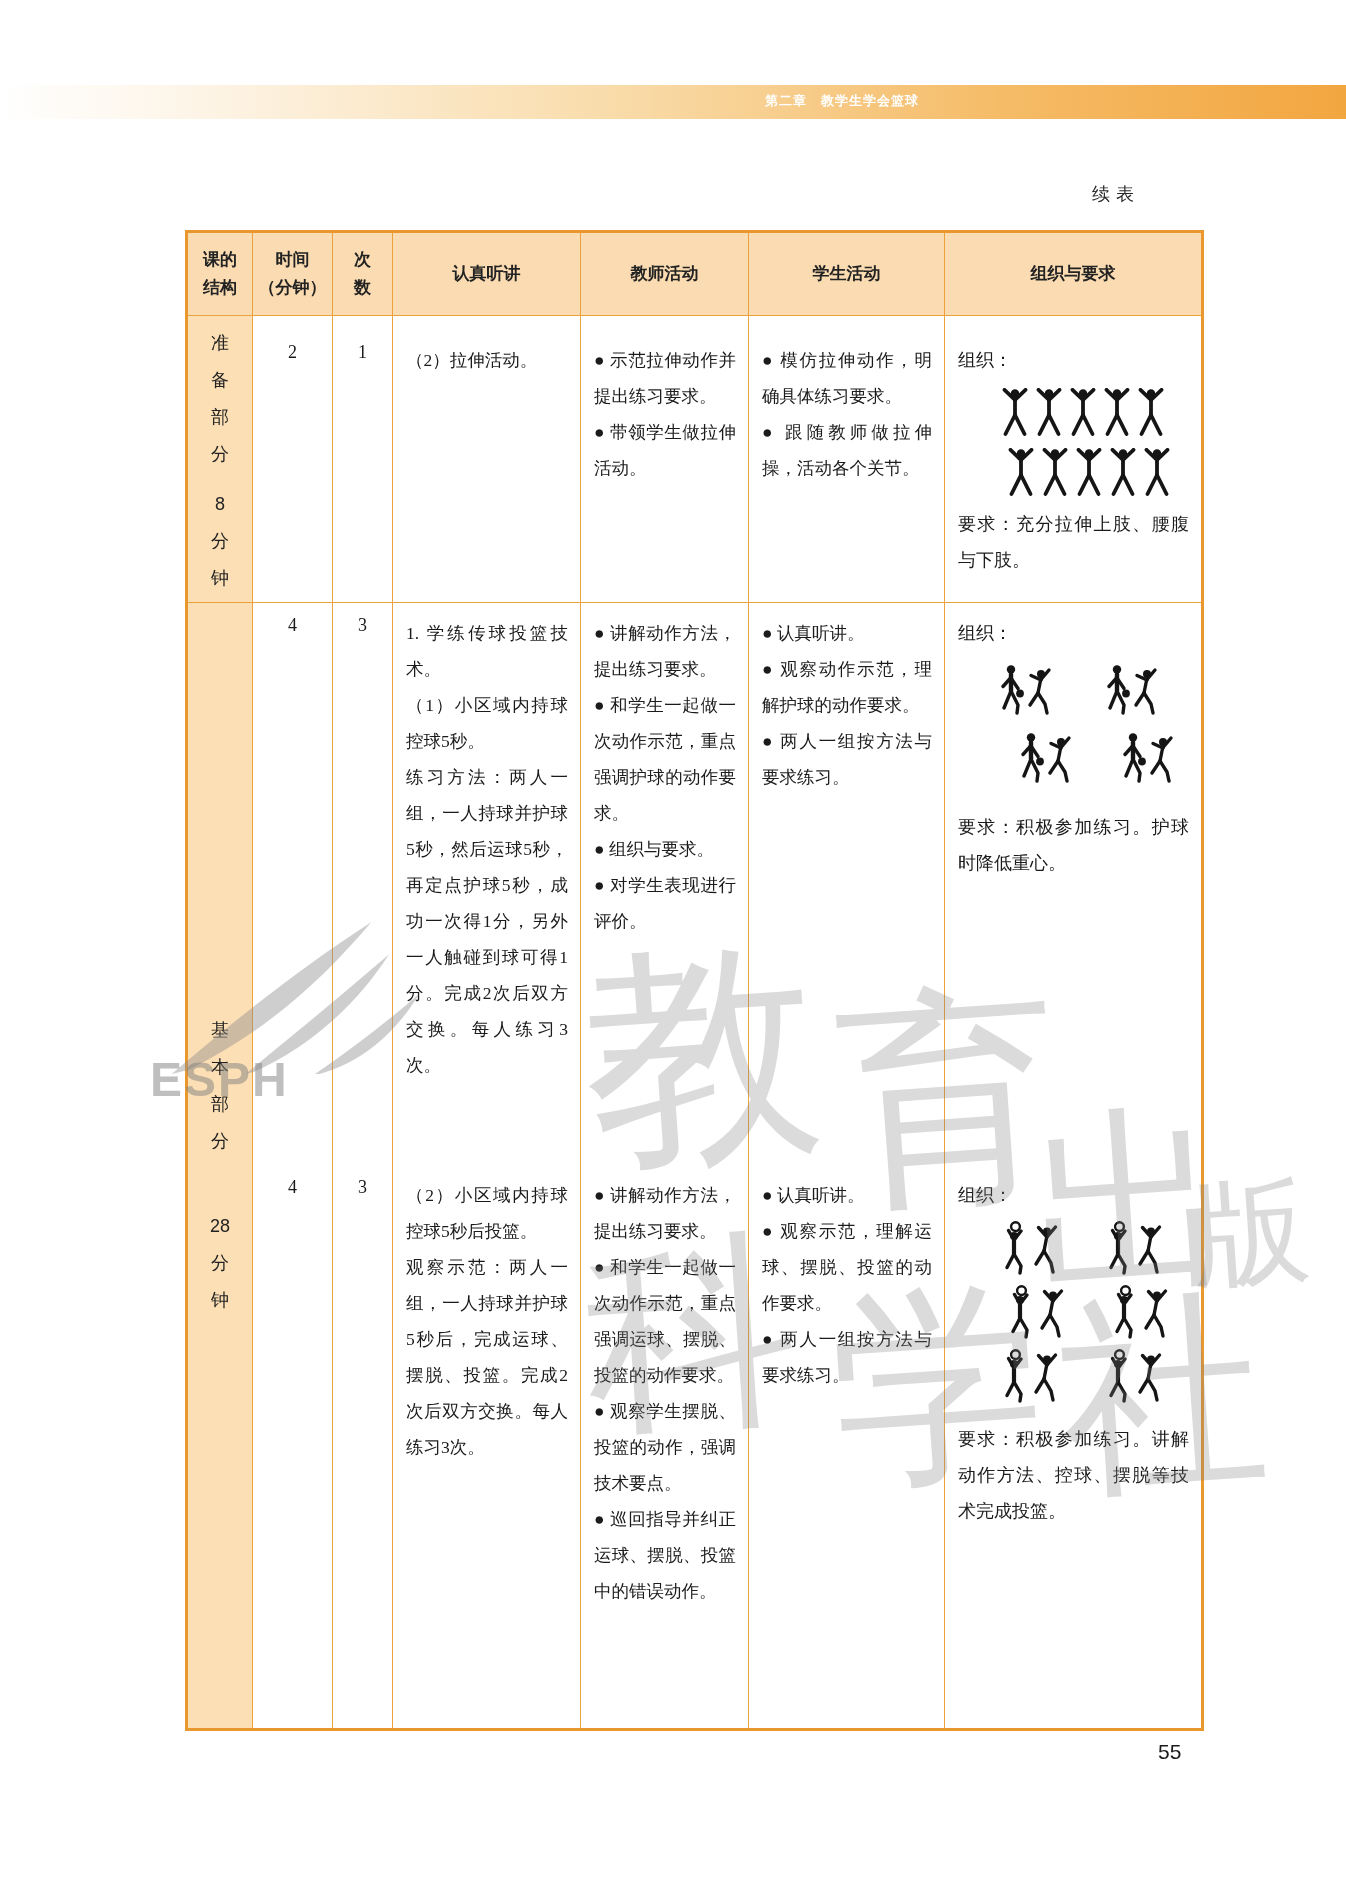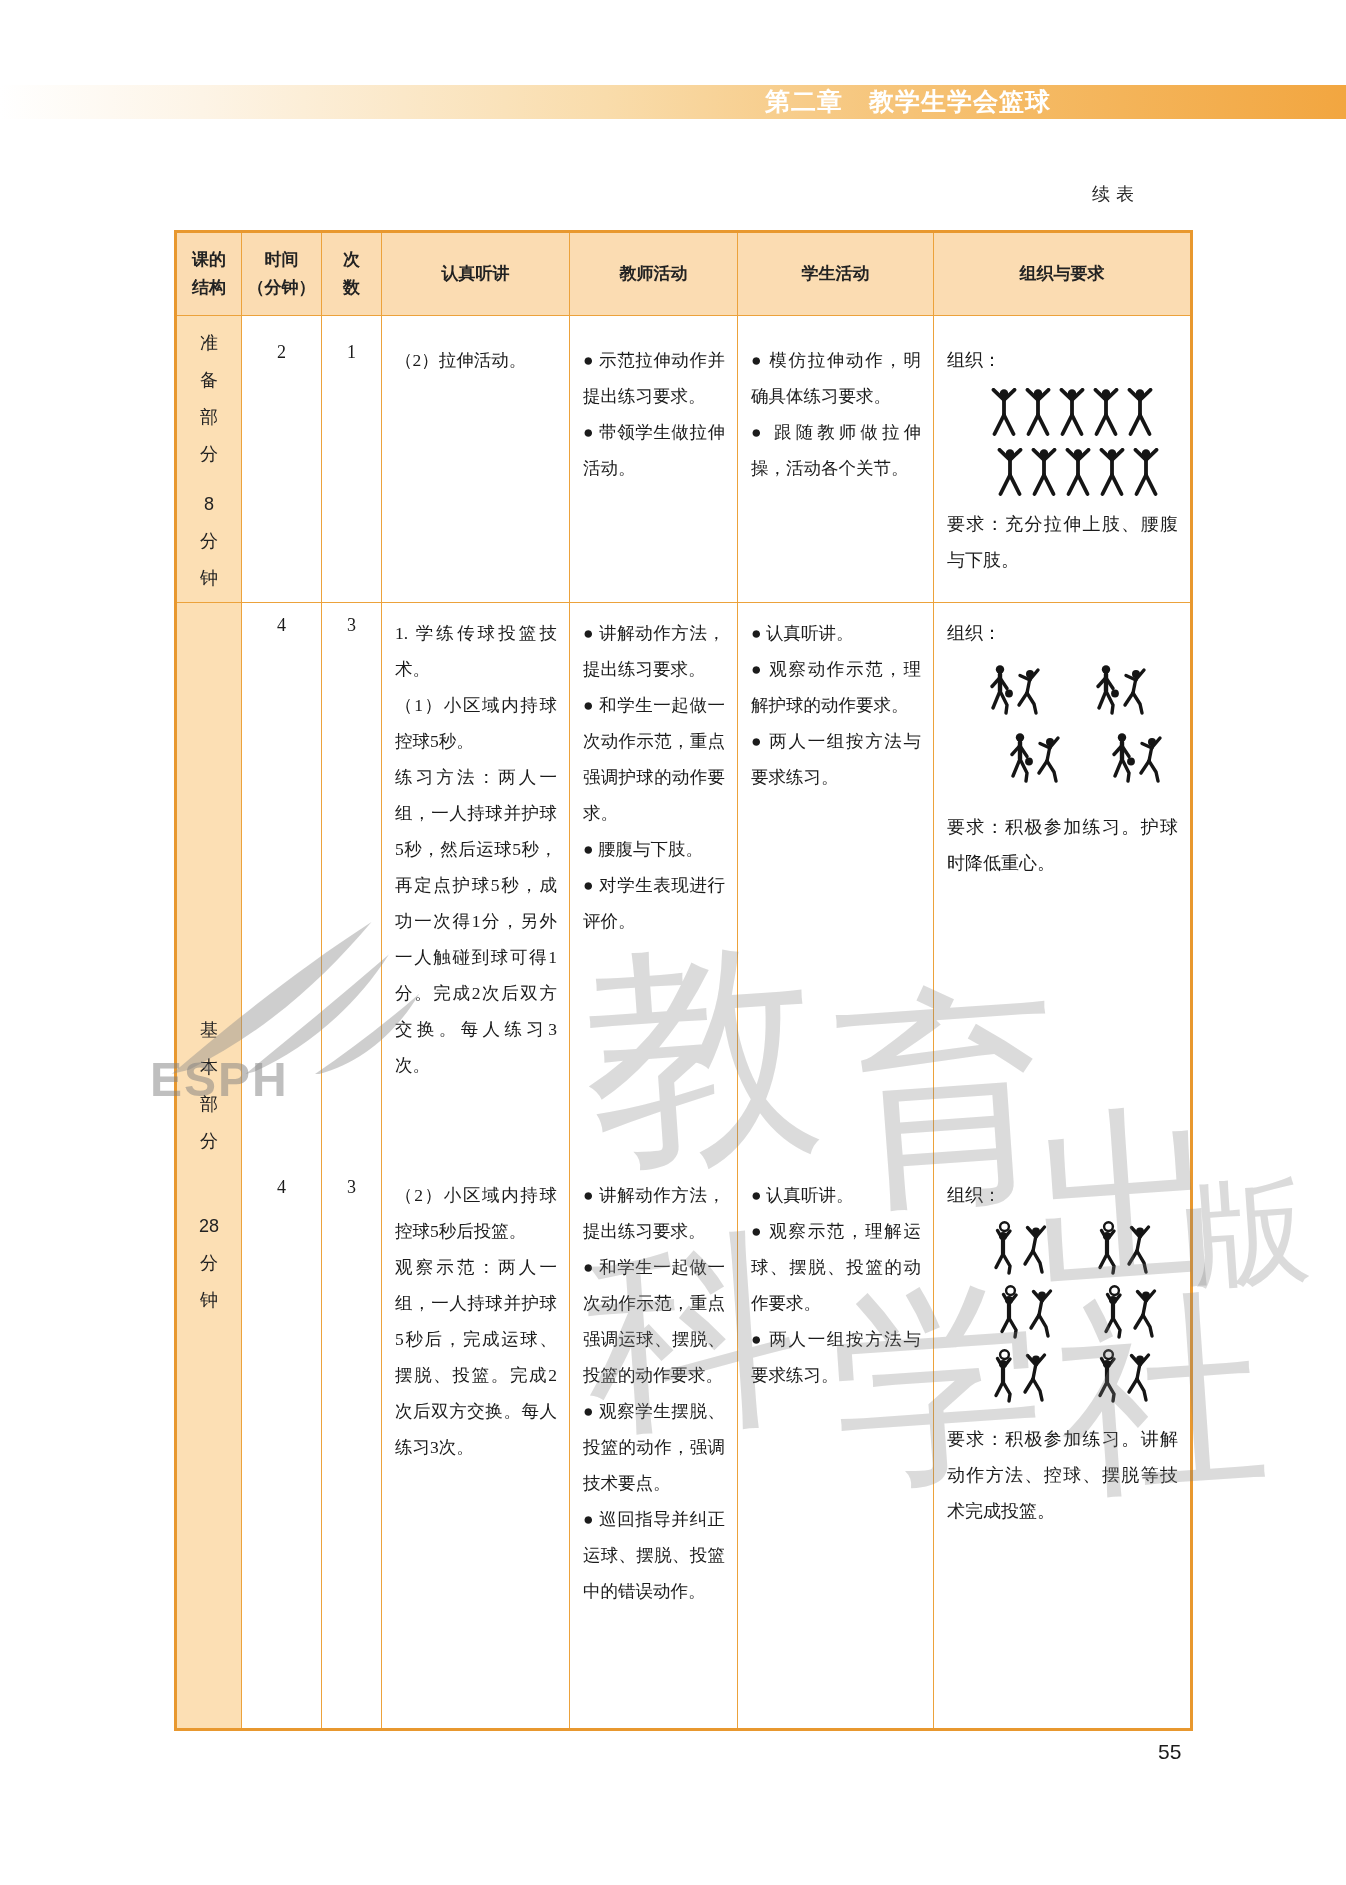--- a/index.html
+++ b/index.html
@@ -11,22 +11,22 @@
     color:#1b1b1b;
     overflow:hidden;
   }
   
   .band{
     position:absolute;left:0;top:85px;width:1346px;height:34px;
     background:linear-gradient(90deg,#ffffff 0%,#fdf4e6 15%,#f9dcab 45%,#f5bb66 75%,#f2a640 100%);
   }
   .band-title{
     position:absolute;left:765px;top:0;height:34px;line-height:34px;
-    font-family:Liberation Serif, serif;
-    font-size:25px;font-weight:bold;color:#ffffff;letter-spacing:1px;
+    font-family:Liberation Mono, monospace;
+    font-size:13px;font-weight:bold;color:#ffffff;letter-spacing:1px;
     white-space:nowrap;
   }
   
   .continued{
     position:absolute;left:1092px;top:182px;
     font-size:18px;letter-spacing:6px;color:#2a2a2a;
     font-family:"Liberation Serif","DejaVu Serif",serif;
   }
   
   .watermark{position:absolute;left:0;top:0;width:100%;height:100%;pointer-events:none;z-index:5;}
@@ -39,21 +39,21 @@
   }
   .wm-logo{position:absolute;left:168px;top:922px;width:268px;height:152px;}
   .wm-esph{
     position:absolute;left:150px;top:1052px;
     font-family:"Liberation Sans","DejaVu Sans",sans-serif;
     font-size:48px;font-weight:bold;letter-spacing:2px;
     color:rgba(128,128,128,0.5);
   }
   
   table.lesson{
-    position:absolute;left:174px;top:230px;width:1013px;
+    position:absolute;left:185px;top:230px;width:1013px;
     border-collapse:separate;border-spacing:0;
     table-layout:fixed;
     border:3px solid #e8982f;
     z-index:1;
   }
   th,td{box-sizing:border-box;vertical-align:top;}
   th{
     background:#fbdcb2;
     border-right:1px solid #eca23b;border-bottom:1px solid #eca23b;
     font-family:"Liberation Sans","DejaVu Sans",sans-serif;
@@ -348,21 +348,21 @@
             <div>
               <p class="para">1. 学练传球投篮技术。</p>
               <p class="para">（1）小区域内持球控球5秒。</p>
               <p class="para">练习方法：两人一组，一人持球并护球5秒，然后运球5秒，再定点护球5秒，成功一次得1分，另外一人触碰到球可得1分。完成2次后双方交换。每人练习3次。</p>
             </div>
           </td>
         <td class="cell">
             <div>
               <p class="para">● 讲解动作方法，提出练习要求。</p>
               <p class="para">● 和学生一起做一次动作示范，重点强调护球的动作要求。</p>
-              <p class="para">● 腰腹与下肢。</p>
+              <p class="para">● 组织与要求。</p>
               <p class="para">● 对学生表现进行评价。</p>
             </div>
           </td>
         <td class="cell">
             <div>
               <p class="para">● 认真听讲。</p>
               <p class="para">● 观察动作示范，理解护球的动作要求。</p>
               <p class="para">● 两人一组按方法与要求练习。</p>
             </div>
           </td>

